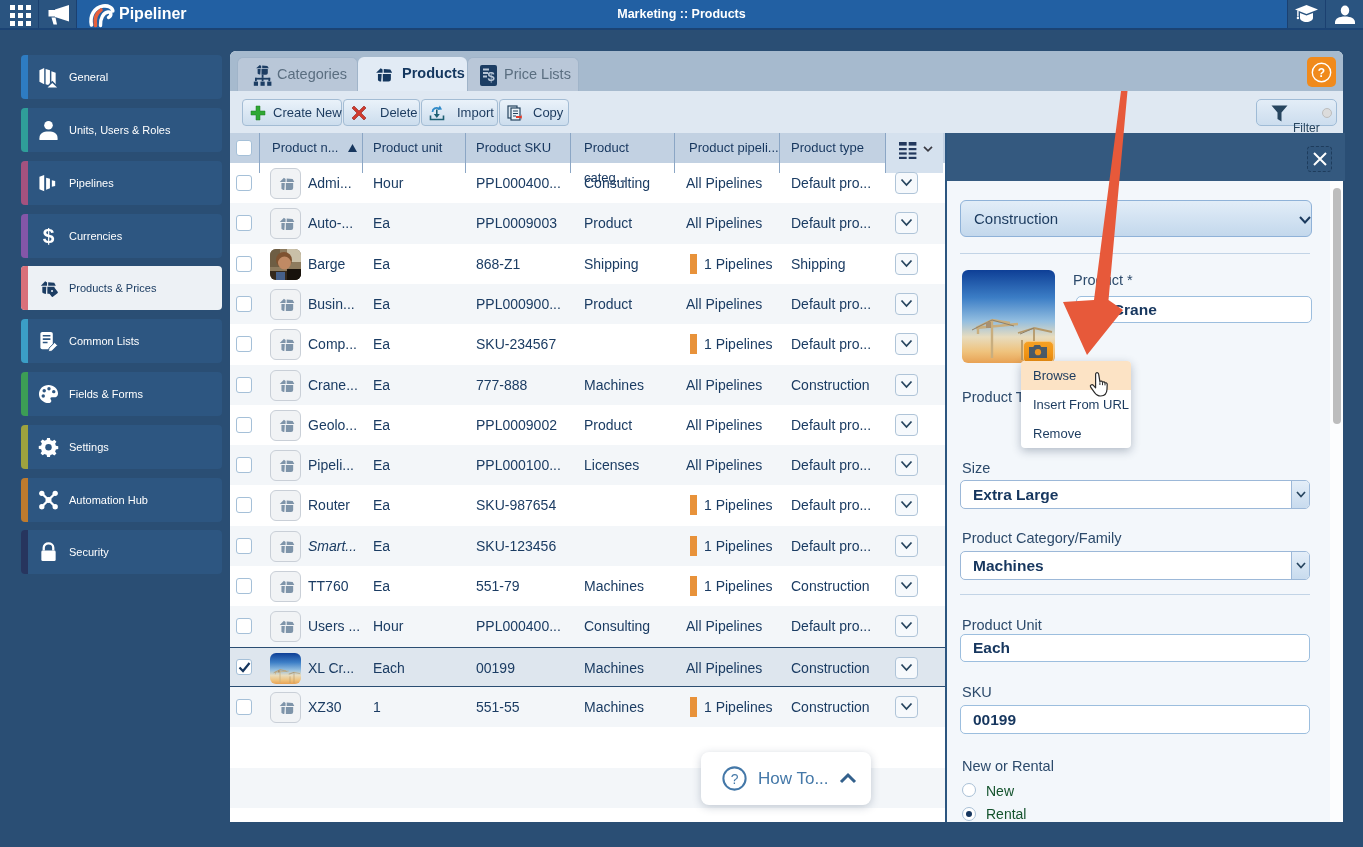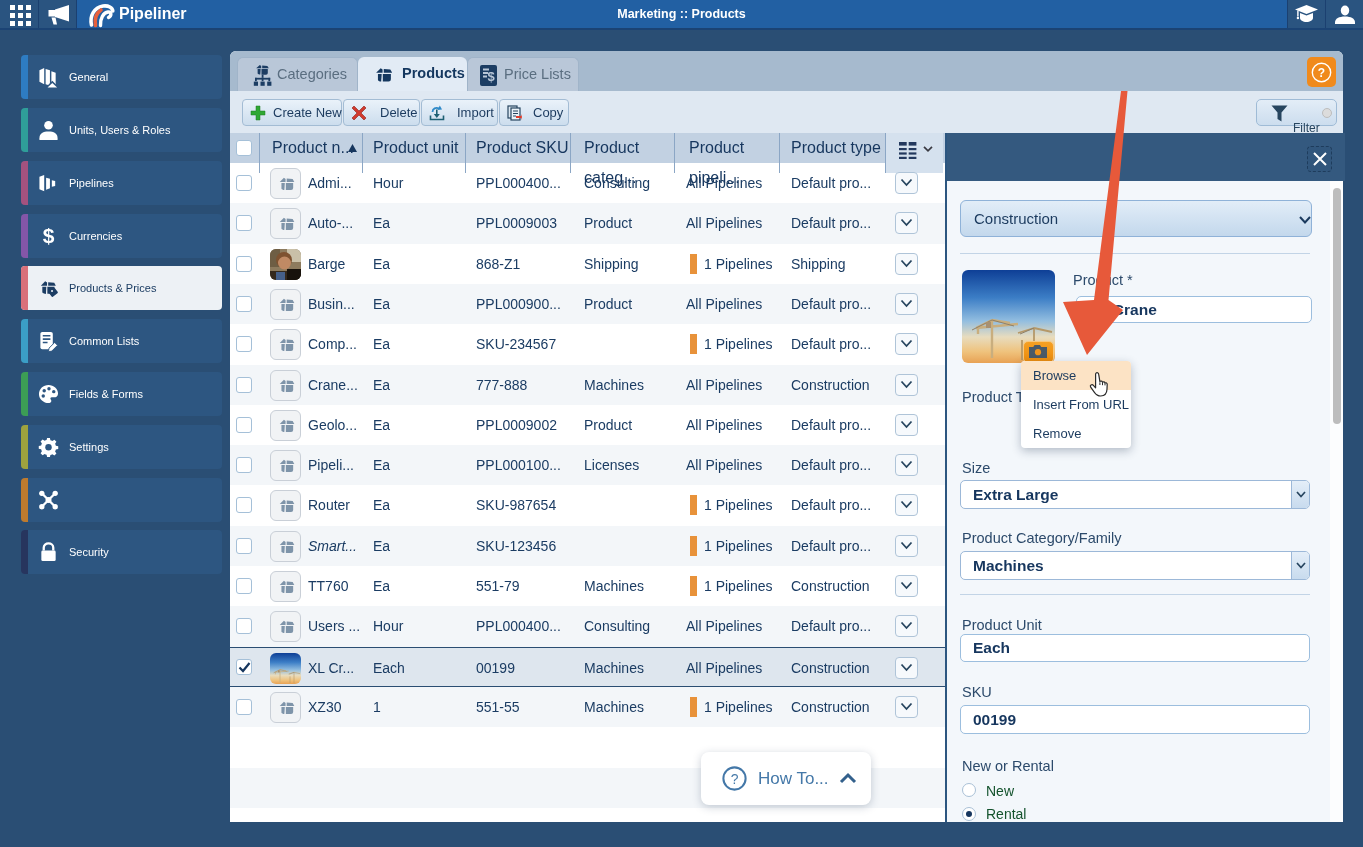--- a/index.html
+++ b/index.html
@@ -28,21 +28,21 @@
 .tab .tlbl { position:absolute; top:0; height:33px; line-height:33px; white-space:nowrap; }
 .tab.active { background:#E2EBF5; color:#14375F; font-weight:600; }
 .tab.inactive { background:#B9C7D8; border:1px solid #A0B4C9; border-bottom:none; }
 #toolbar { position:absolute; left:0; top:40px; width:1113px; height:42px; background:#DFE8F2; }
 .tbtn { position:absolute; top:8px; height:27px; background:linear-gradient(#EAF2FA,#CCDDED); border:1px solid #A3BCD4; border-radius:4px; font-size:13px; color:#1B3A5E; }
 .tbtn .bico { position:absolute; left:7px; top:5px; width:16px; height:16px; }
 .tbtn .blbl { position:absolute; top:0; height:25px; line-height:25px; white-space:nowrap; }
 
 
 #thead { position:absolute; left:0; top:82px; width:1113px; height:30px; background:#C2D1E2; }
-.hcell { position:absolute; top:0; height:40px; line-height:30px; font-size:16px; color:#16365E; border-right:1px solid #8BA6C5; }
+.hcell { position:absolute; top:0; height:40px; line-height:30px; font-size:13px; color:#16365E; border-right:1px solid #8BA6C5; }
 #rows { position:absolute; left:0; top:112px; width:1113px; height:659px; }
 .row { position:absolute; left:0; width:1113px; height:40.3px; }
 .row.even { background:#F3F6F9; }
 .row.sel { background:#DEE6EE; border-top:1px solid #2A4D72; border-bottom:1px solid #2A4D72; }
 .cell { position:absolute; top:0; height:40px; line-height:40px; font-size:14px; color:#1B3C63; white-space:nowrap; }
 .cb { position:absolute; left:6px; top:12px; width:16px; height:16px; background:#fff; border:1px solid #A5C0D8; border-radius:3px; }
 .icbox { position:absolute; left:40px; top:5px; width:31px; height:31px; background:#F1F3F5; border:1px solid #C9CFD7; border-radius:6px; }
 .thumb { position:absolute; left:40px; top:5px; width:31px; height:31px; border-radius:6px; }
 .pbar { position:absolute; left:460px; top:10px; width:7px; height:20px; background:#E8923A; }
 .rbtn { position:absolute; left:665px; top:9px; width:23px; height:22px; background:#F6F9FC; border:1px solid #AFC4D8; border-radius:4px; }
@@ -213,20 +213,21 @@
     <div class="sbtn " style="top:477.6px">
     <div class="stripe" style="background:#BE7B2E"></div>
     <svg class="sico" viewBox="0 0 21 22">
         <circle fill="#FFF" cx="3.5" cy="3.5" r="2.8"></circle>
         <circle fill="#FFF" cx="17.5" cy="3.5" r="2.8"></circle>
         <circle fill="#FFF" cx="3.5" cy="17.5" r="2.8"></circle>
         <circle fill="#FFF" cx="17.5" cy="17.5" r="2.8"></circle>
         <path stroke="#FFF" stroke-width="2.4" d="M4.5 4.5 L16.5 16.5 M16.5 4.5 L4.5 16.5"></path>
         <circle fill="#FFF" cx="10.5" cy="10.5" r="3.2"></circle>
       </svg>
+    <span class="slbl">Automation Hub</span>
     </div>
     <div class="sbtn " style="top:530.4px">
     <div class="stripe" style="background:#27355E"></div>
     <svg class="sico" viewBox="0 0 21 22">
         <path fill="none" stroke="#FFF" stroke-width="2.4" d="M5.5 9 L5.5 6 C5.5 3.2 7.7 1.5 10.5 1.5 C13.3 1.5 15.5 3.2 15.5 6 L15.5 9"></path>
         <rect fill="#FFF" x="3" y="9" width="15" height="11" rx="1.5"></rect>
       </svg>
     <span class="slbl">Security</span>
     </div>
   </div>

